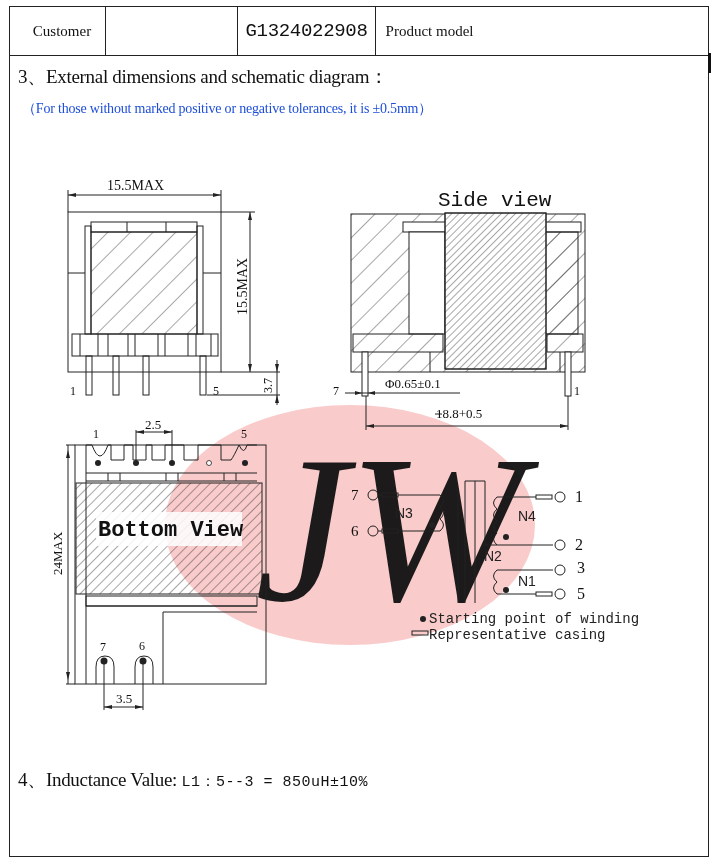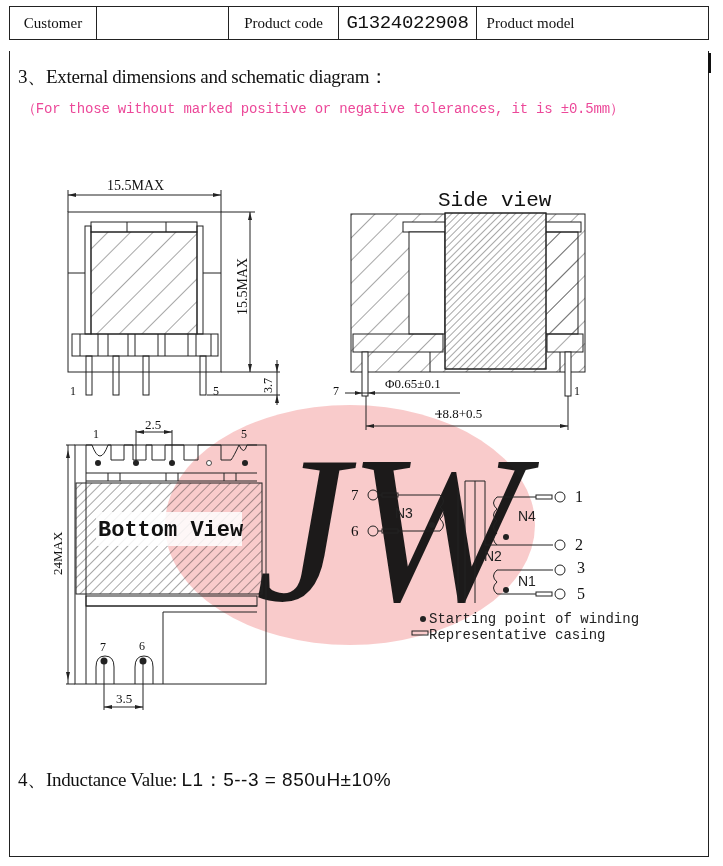--- a/index.html
+++ b/index.html
@@ -1,43 +1,42 @@
 <!DOCTYPE html>
 <html><head>
 <meta charset="utf-8">
 <style>
   html, body { margin:0; padding:0; background:#fff; }
   body { width:723px; height:866px; position:relative; overflow:hidden; font-family:"Liberation Serif", serif; color:#111; }
-  .hdr { position:absolute; left:9px; top:6px; width:700px; height:34px; border:1px solid #222; box-sizing:border-box; display:flex; }
+  .hdr { position:absolute; left:9px; top:6px; width:700px; height:50px; border:1px solid #222; box-sizing:border-box; display:flex;padding-left:9px; }
   .hdr .c { border-right:1px solid #222; display:flex; align-items:center; justify-content:center; box-sizing:border-box; white-space:nowrap; }
   .hdr .c:last-child { border-right:none; }
   .c1 { width:87px; font-size:15px; }
   .c2 { width:132px; }
   .c3 { width:110px; font-size:15px; }
   .c4 { width:138px; font-size:19px; letter-spacing:-0.3px;font-family:Liberation Mono, monospace; }
   .c5 { width:107px; font-size:15px; }
   .c6 { flex:1; font-size:18px; letter-spacing:-0.6px; }
   .body-box { position:absolute; left:9px; top:51px; width:700px; height:806px; border:1px solid #222; border-top:none; box-sizing:border-box; }
   .mark { position:absolute; left:708px; top:53px; width:3px; height:20px; background:#111; }
   .h1 { position:absolute; left:18px; top:64px; font-size:19px; letter-spacing:-0.3px; }
-  .note { position:absolute; left:22px; top:100px; font-family:Liberation Mono, monospace; font-size:14px; color:#ec4899; letter-spacing:-0.2px; }
+  .note { position:absolute; left:22px; top:100px; font-family:Liberation Serif, serif; font-size:14px; color:#1d4ed8; letter-spacing:-0.2px; }
   .h2 { position:absolute; left:18px; top:767px; font-size:19px; letter-spacing:-0.3px; }
-  .h2 .mono { font-family:Liberation Sans, sans-serif; font-size:19px; letter-spacing:0.5px; }
+  .h2 .mono { font-family:Liberation Mono, monospace; font-size:15px; letter-spacing:0.5px; }
   svg.draw { position:absolute; left:0; top:0; }
   .lbl { font-family:"Liberation Serif", serif; fill:#111; }
   .mono { font-family:"Liberation Mono", monospace; }
   .sans { font-family:"Liberation Sans", sans-serif; }
 </style>
 </head>
 <body>
 
 <div class="hdr">
   <div class="c c1">Customer</div>
   <div class="c c2"></div>
-  <div class="c c3">Product code</div>
   <div class="c c4">G1324022908</div>
   <div class="c c5">Product model</div>
 </div>
 <div class="body-box"></div>
 <div class="mark"></div>
 
 <div class="h1">3、External dimensions and schematic diagram：</div>
 <div class="note">（For those without marked positive or negative tolerances, it is ±0.5mm）</div>
 
 <svg class="draw" width="723" height="866">

